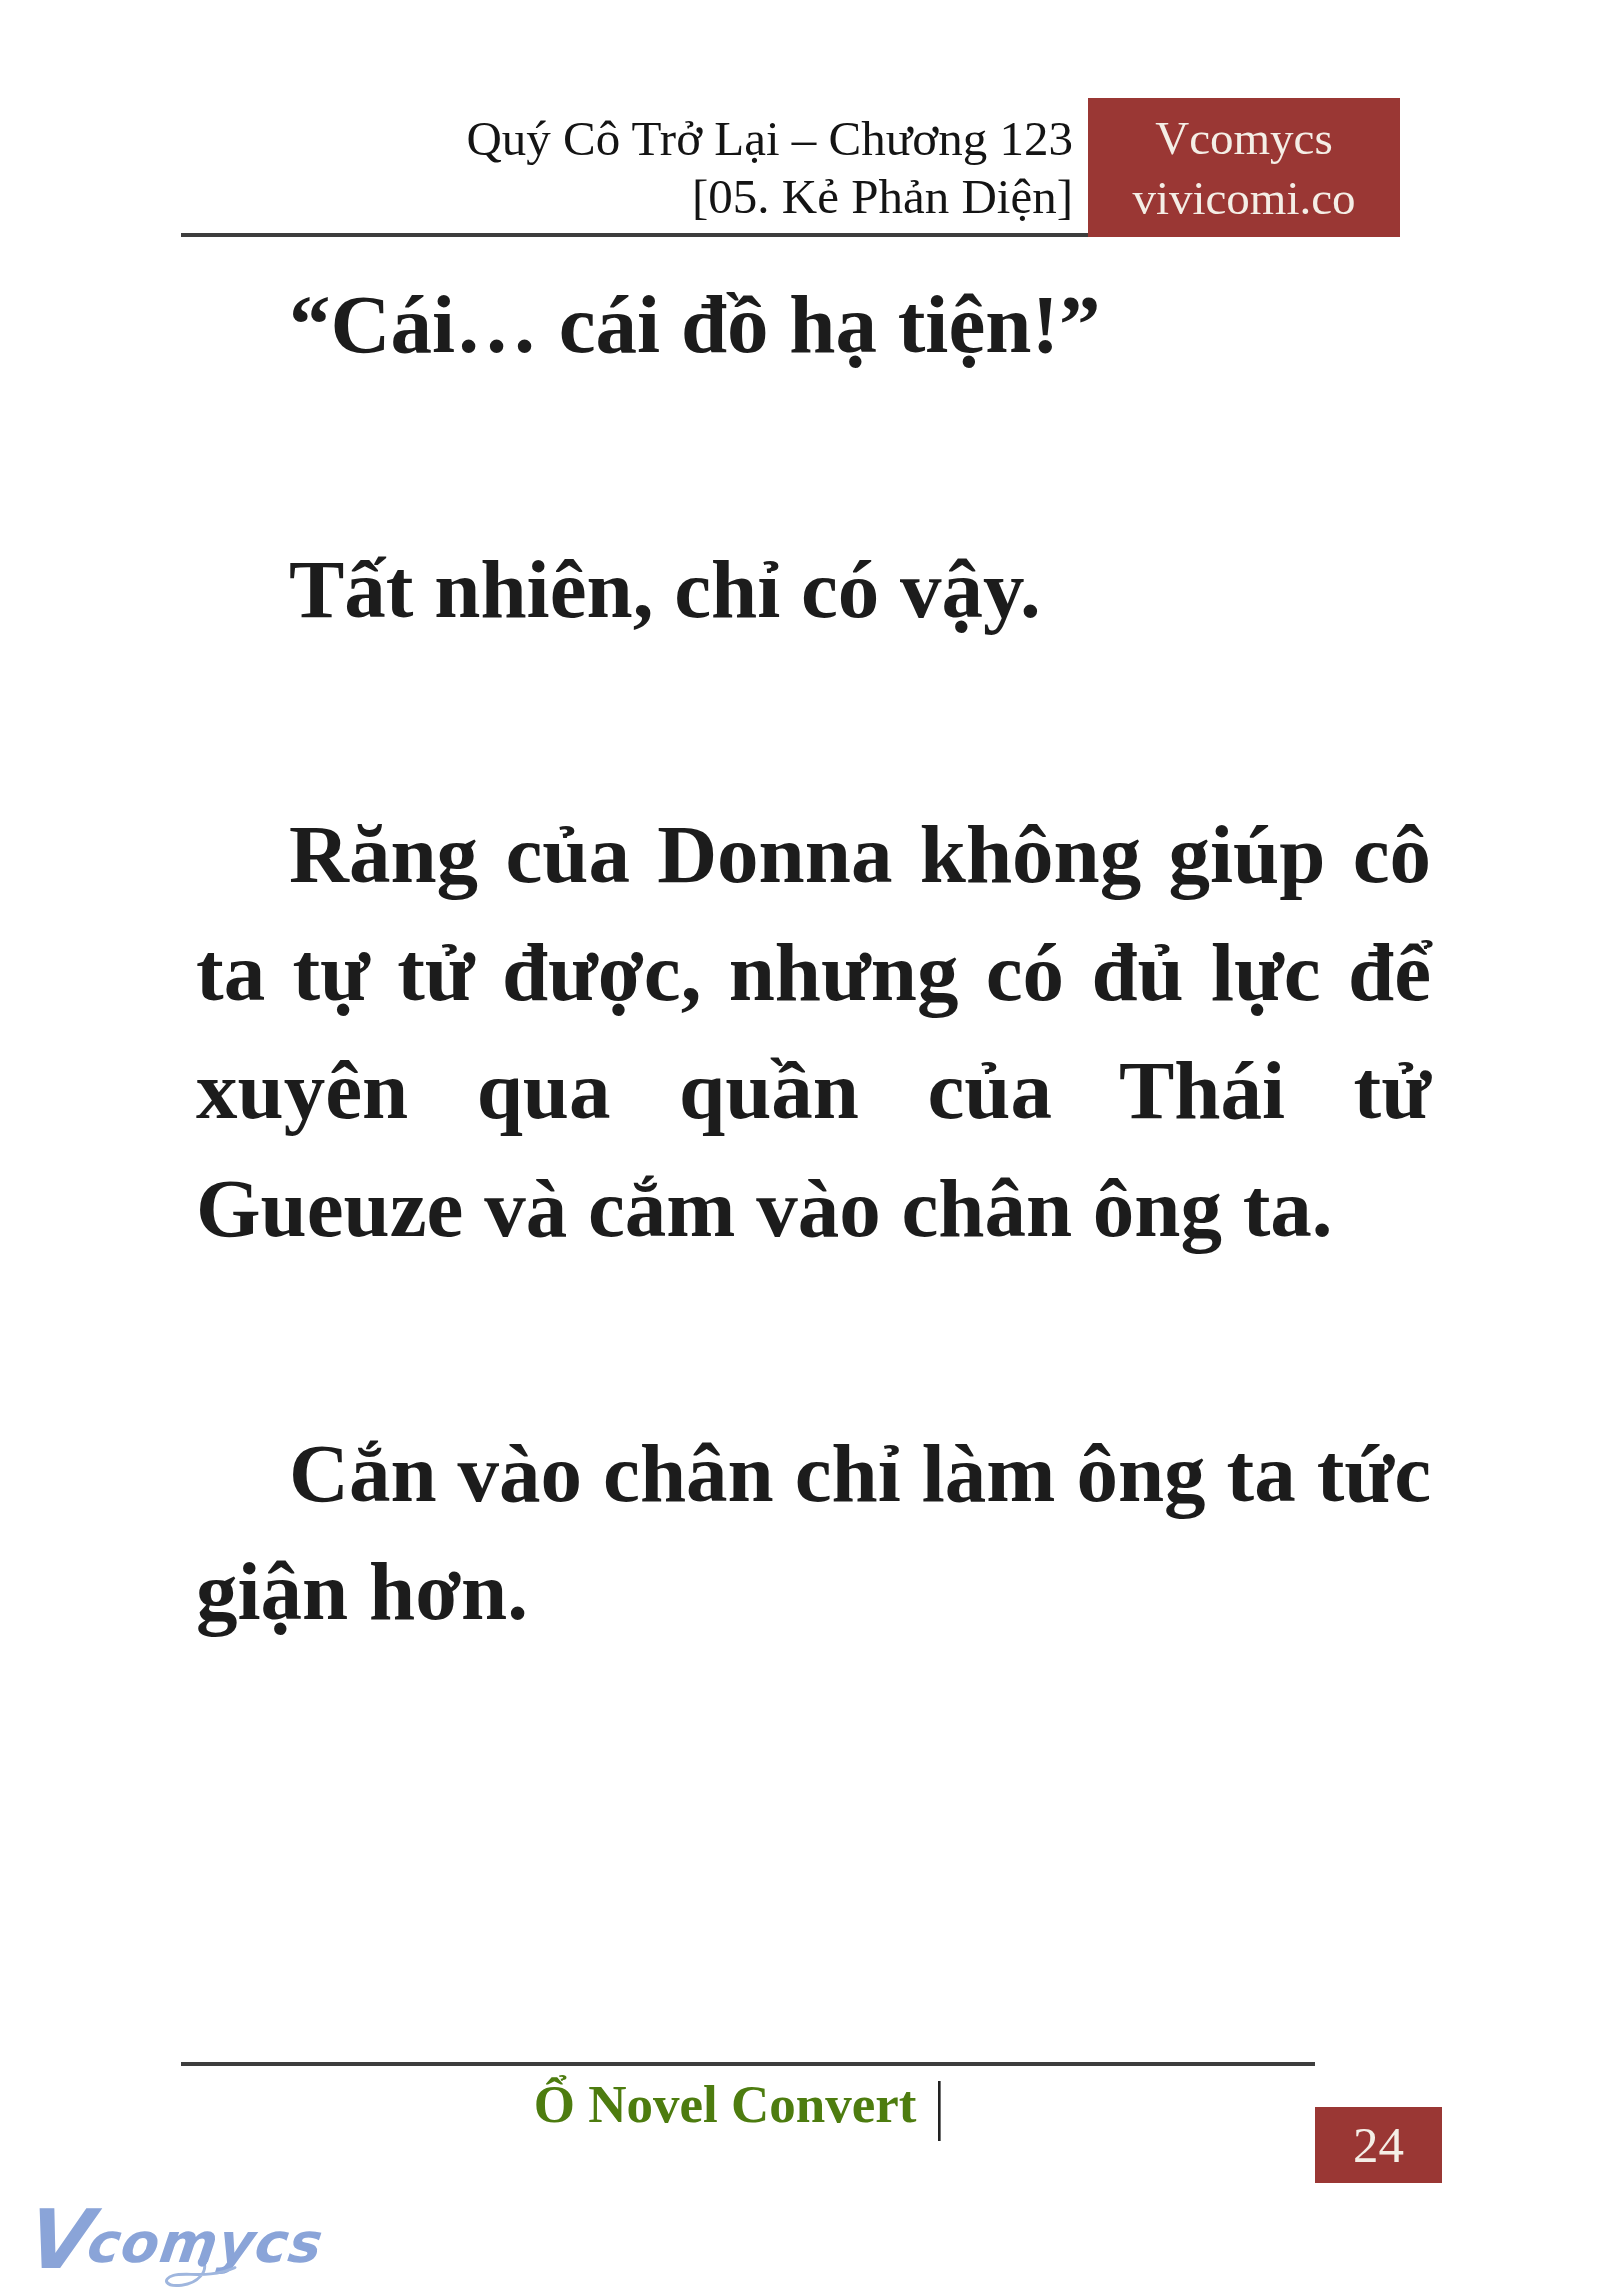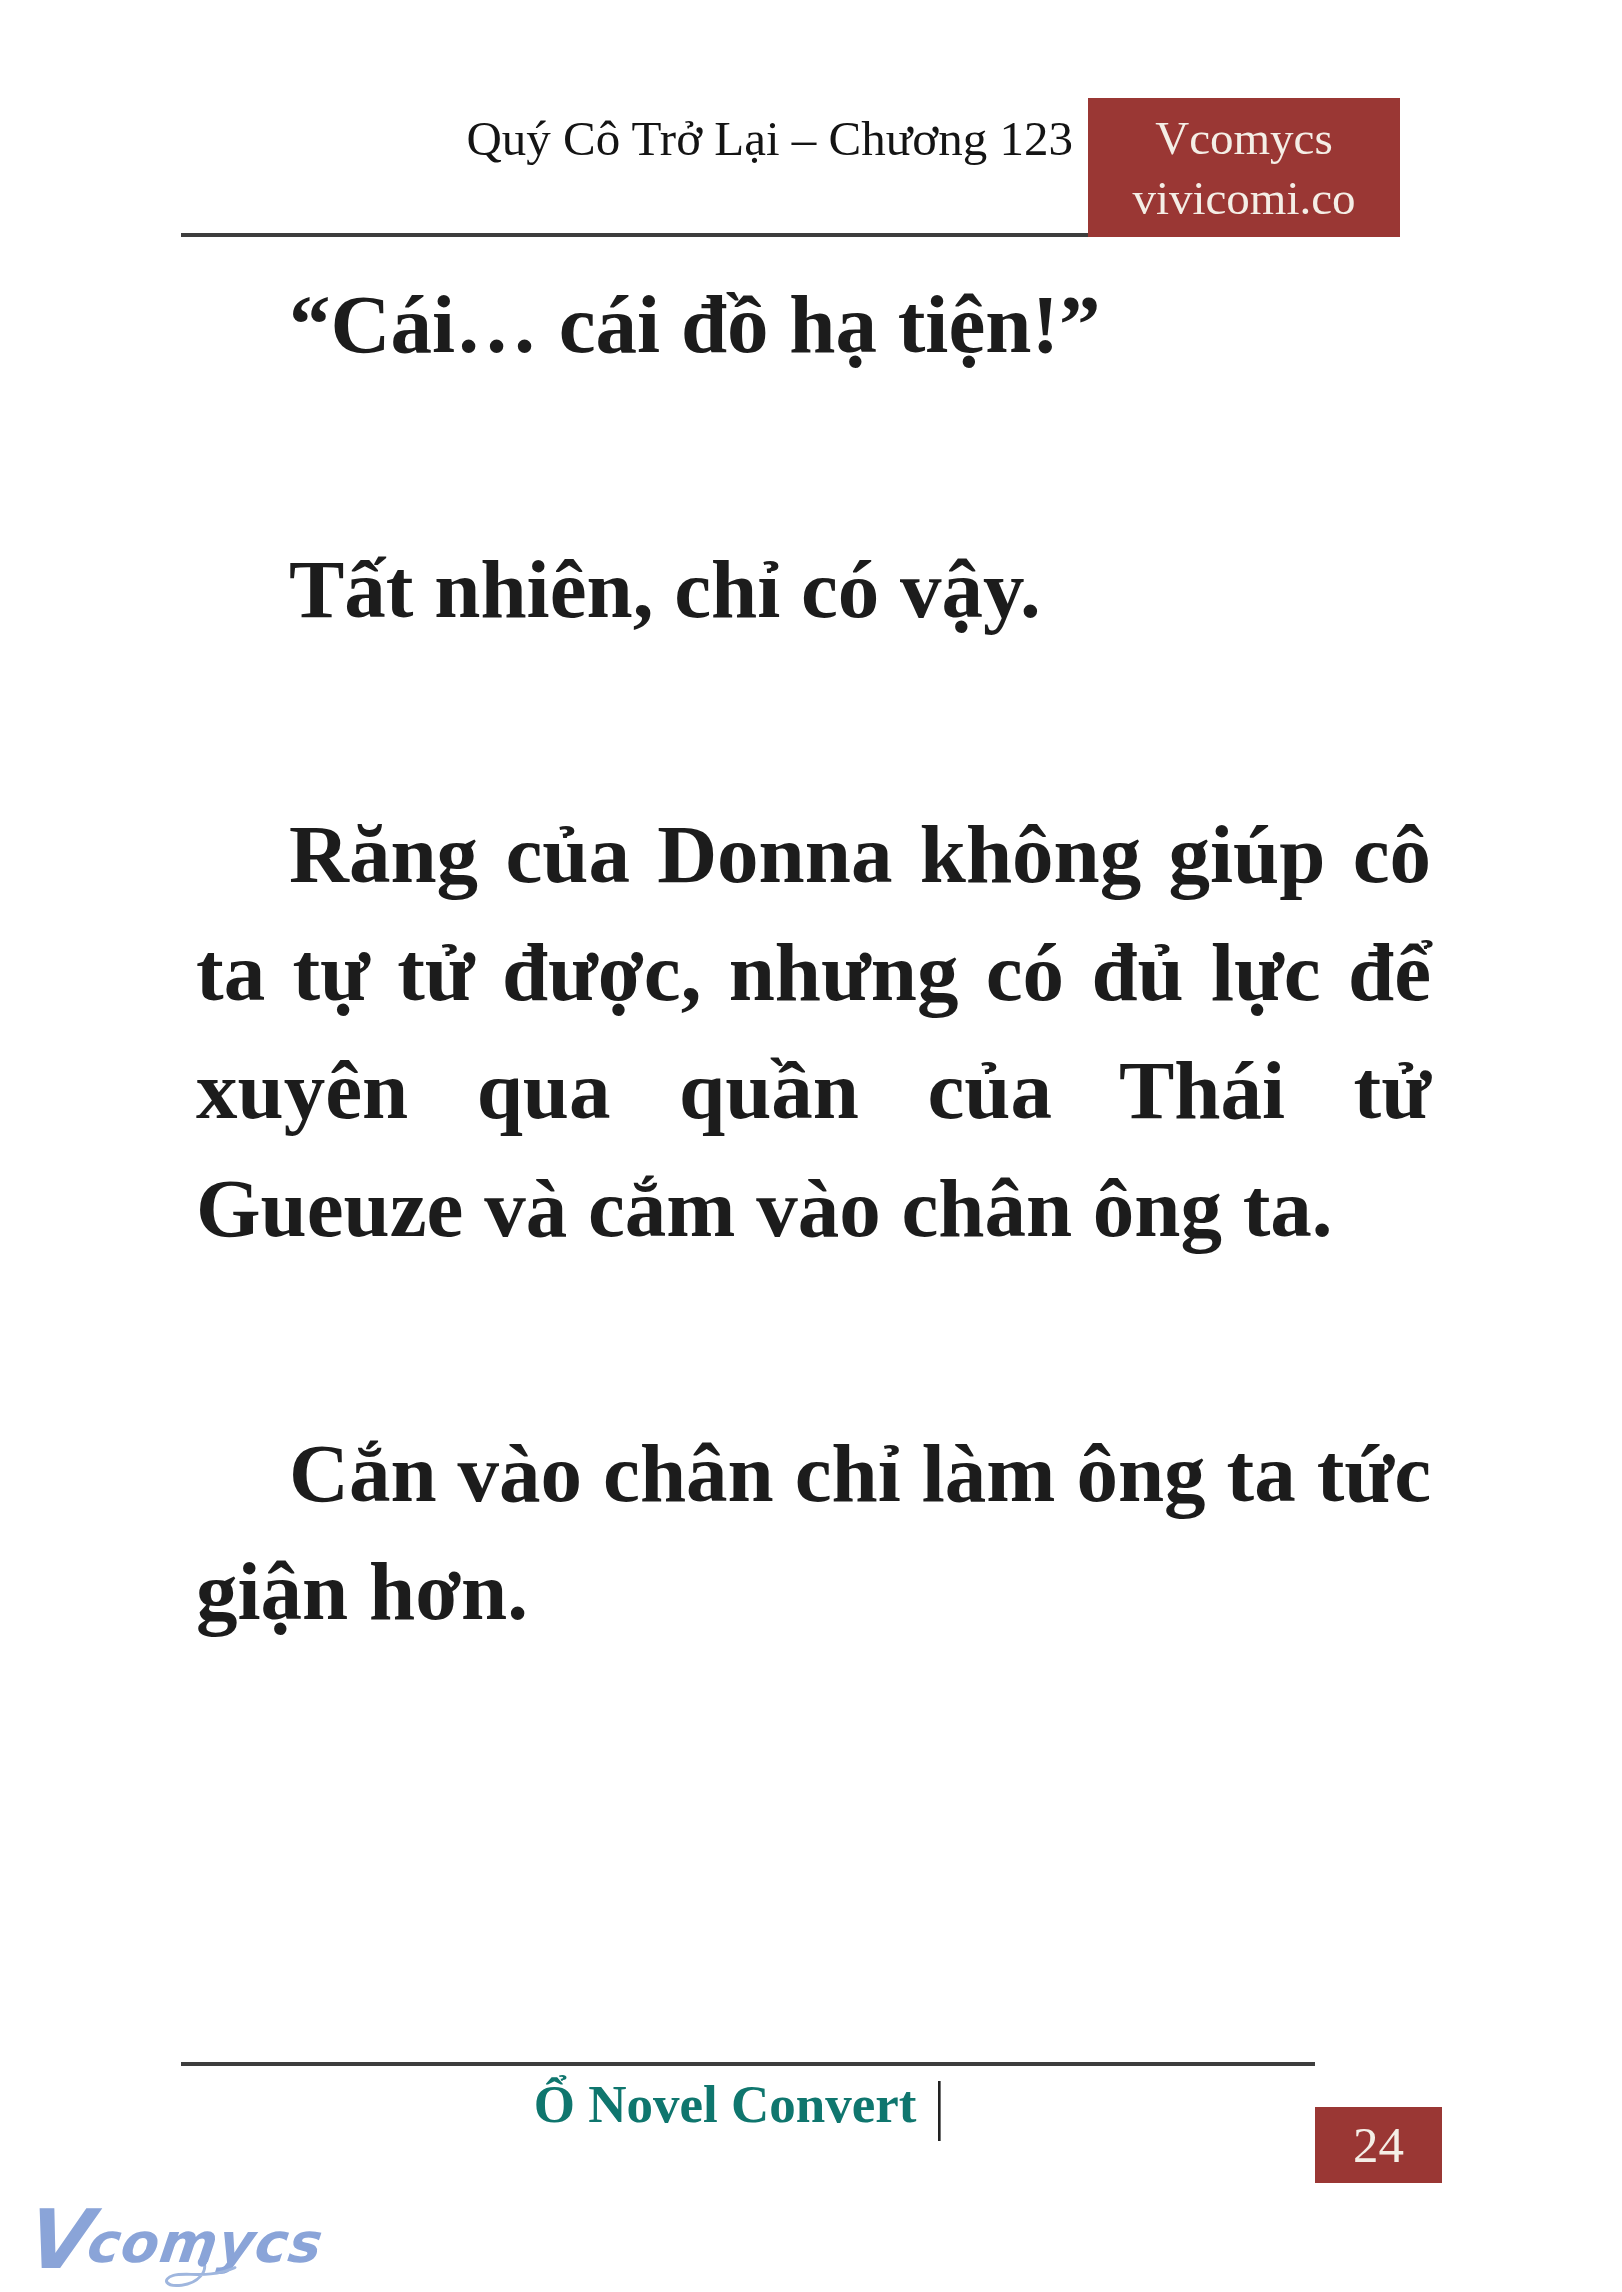--- a/index.html
+++ b/index.html
@@ -82,21 +82,21 @@
     width: 1134px;
     height: 76px;
     display: flex;
     justify-content: center;
     align-items: center;
     font-size: 53px;
     white-space: nowrap;
     color: #111111;
   }
   .footer-brand {
-    color: #0f766e;
+    color: #4d7c0f;
     font-weight: bold;
   }
   .footer-sep {
     margin: 0 17.6px;
     color: #222222;
     font-weight: 300;
     transform: scaleY(1.25);
     display: inline-block;
   }
   .page-num-box {
@@ -142,20 +142,21 @@
     top: 55px;
   }
 </style>
 </head>
 <body>
 
 <div class="page">
 
   <div class="header-title">
     <div>Quý Cô Trở Lại – Chương 123</div>
+    <div>[05. Kẻ Phản Diện]</div>
   </div>
 
   <div class="brand-box">
     <div>Vcomycs</div>
     <div>vivicomi.co</div>
   </div>
 
   <div class="header-rule"></div>
 
   <main class="body-text">

